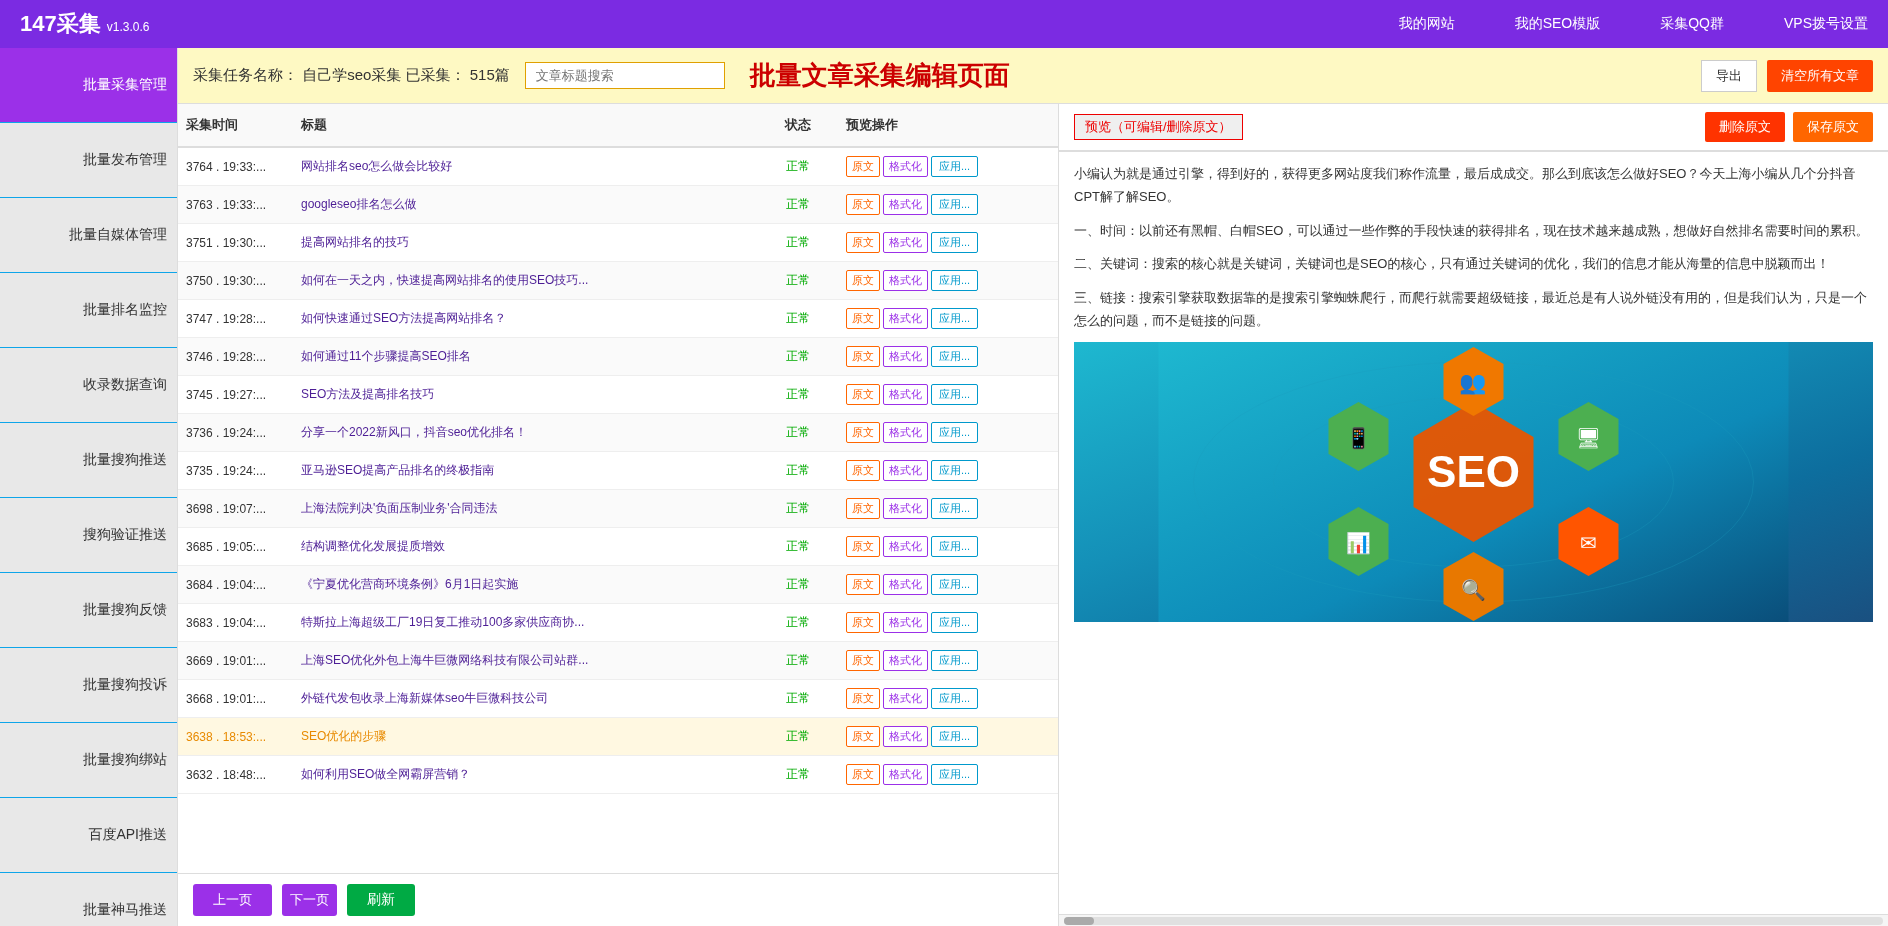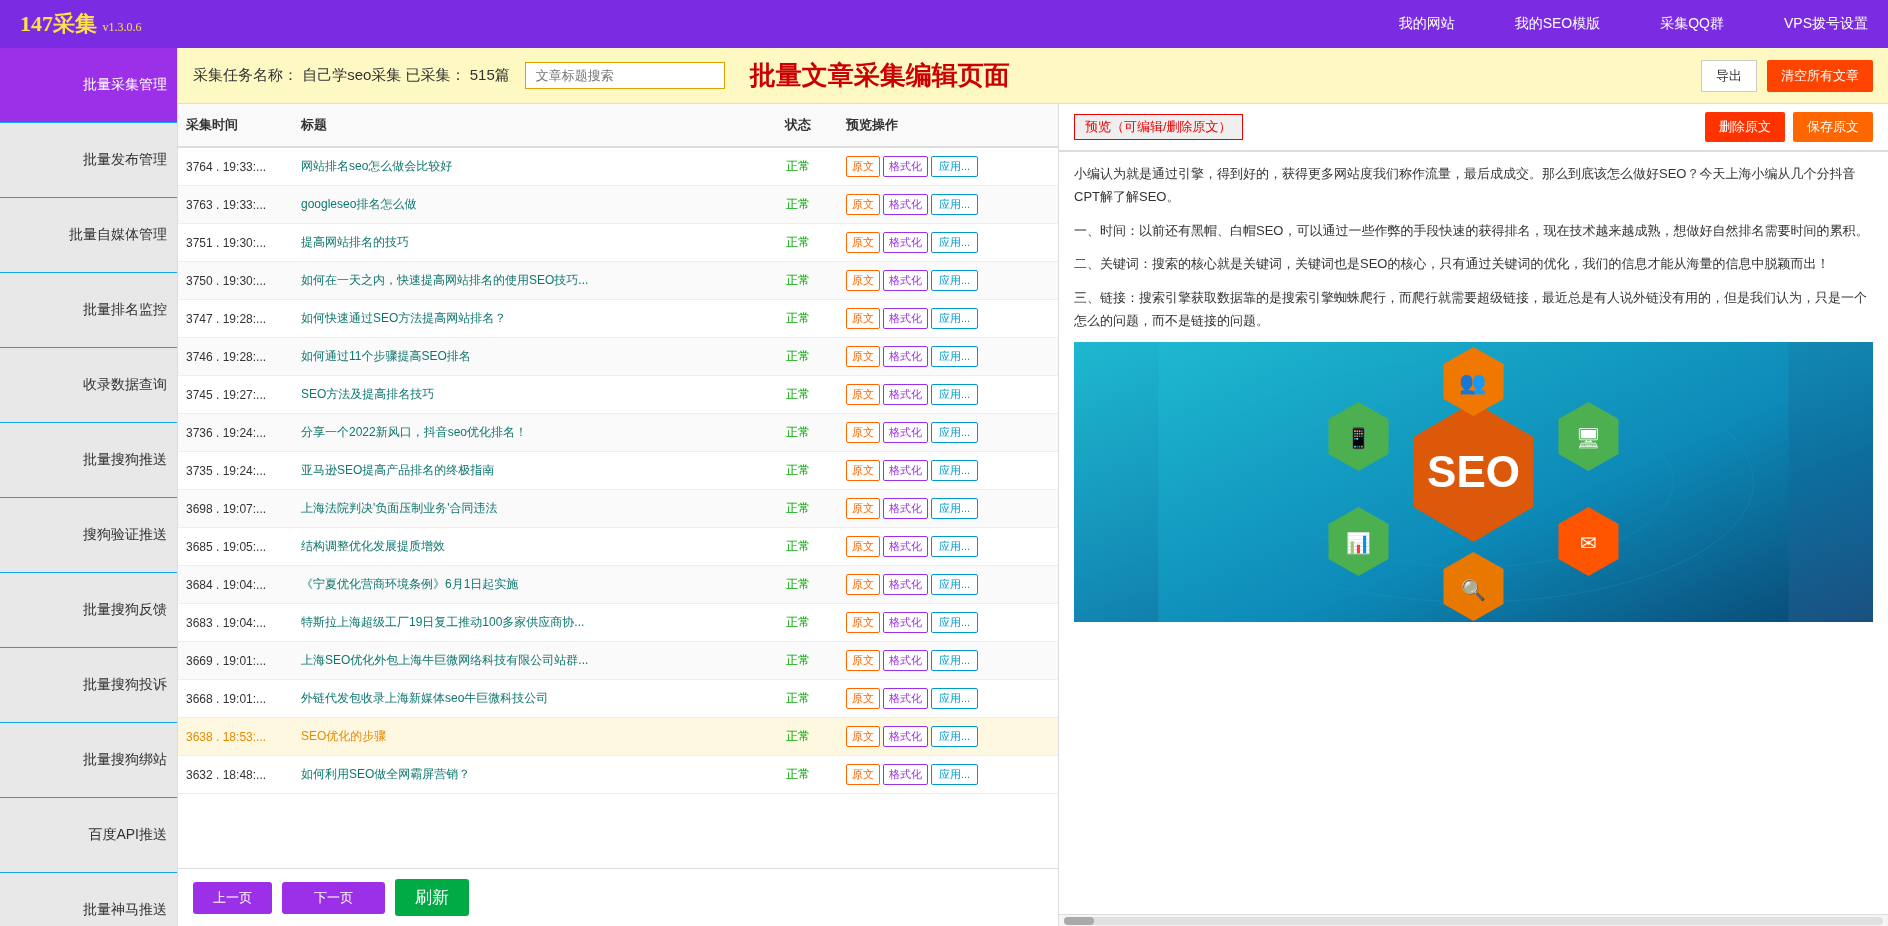--- a/index.html
+++ b/index.html
@@ -10,23 +10,22 @@
       background: #7b2be2;
       height: 48px;
       display: flex;
       align-items: center;
       padding: 0 20px;
       color: white;
     }
     .top-nav .logo {
       font-size: 22px;
       font-weight: bold;
-      color: #fde047;
+      color: #ffffff;
       margin-right: auto;
-      font-family: Liberation Serif, serif;
     }
     .top-nav .logo .version {
       font-size: 12px;
       font-weight: normal;
     }
     .top-nav .nav-links {
       display: flex;
       gap: 60px;
     }
     .top-nav .nav-links a {
@@ -173,21 +172,21 @@
     }
     .table-row:nth-child(odd) { background: #fff; }
     .table-row:nth-child(even) { background: #fafafa; }
     .table-row.highlighted { background: #fff8e1; }
     .table-row.highlighted .cell-time { color: #e88a00; }
     .table-row.highlighted .cell-title a { color: #e88a00; }
 
     .cell { padding: 3px 8px; font-size: 12px; overflow: hidden; white-space: nowrap; text-overflow: ellipsis; }
     .cell-time { width: 115px; color: #333; }
     .cell-title { flex: 1; }
-    .cell-title a { color: #0f766e; text-decoration: none; }
+    .cell-title a { color: #4c1d95; text-decoration: none; }
     .cell-status { width: 80px; text-align: center; }
     .status-normal { color: #00aa00; }
     .cell-ops { width: 220px; display: flex; gap: 3px; }
 
     .btn-yuanwen {
       background: white;
       border: 1px solid #ff6600;
       color: #ff6600;
       padding: 2px 5px;
       font-size: 11px;
@@ -301,32 +300,32 @@
       border: none;
       padding: 7px 20px;
       cursor: pointer;
       font-size: 13px;
       border-radius: 3px;
     }
     .btn-next {
       background: #9b30e8;
       color: white;
       border: none;
-      padding: 7px 32px;
+      padding: 7px 8px;
       cursor: pointer;
       font-size: 13px;
       border-radius: 3px;
     }
     .btn-refresh {
       background: #00aa44;
       color: white;
       border: none;
       padding: 7px 20px;
       cursor: pointer;
-      font-size: 17px;
+      font-size: 14px;
       border-radius: 3px;
     }
 
     
     ::-webkit-scrollbar { width: 8px; height: 8px; }
     ::-webkit-scrollbar-track { background: #f1f1f1; }
     ::-webkit-scrollbar-thumb { background: #ccc; border-radius: 4px; }
 
     
     .preview-scroll-bar {

